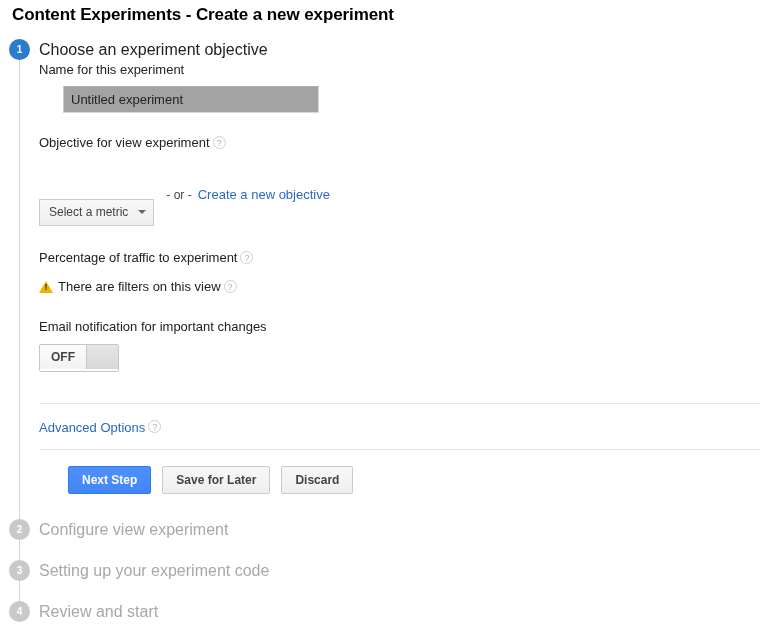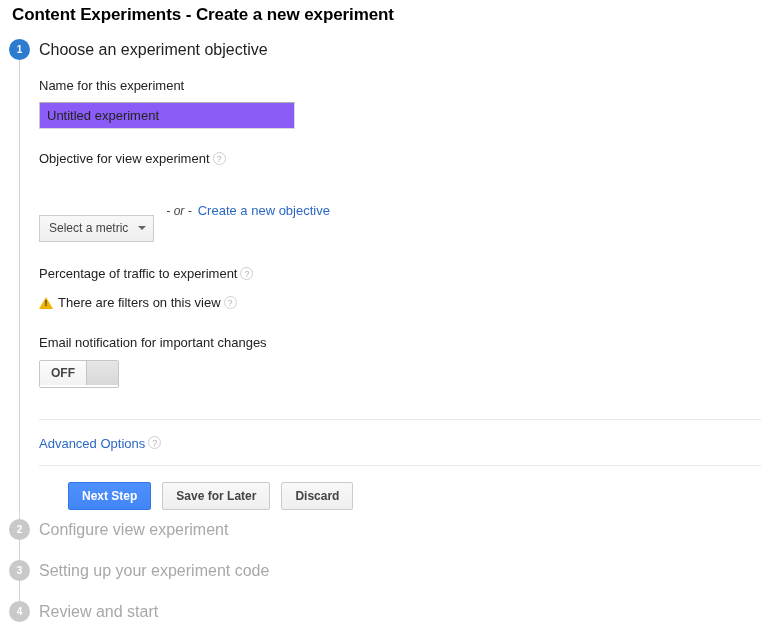--- a/index.html
+++ b/index.html
@@ -78,21 +78,21 @@
 
   #step-1 { top: 39px; }
   #step-2 { top: 519px; }
   #step-3 { top: 560px; }
   #step-4 { top: 601px; }
 
   
   .form-body {
     position: absolute;
     left: 39px;
-    top: 78px;
+    top: 62px;
     width: 725px;
   }
 
   .field-label {
     font-size: 13px;
     color: #222222;
     line-height: 16px;
     margin: 0;
     white-space: nowrap;
   }
@@ -121,22 +121,23 @@
     height: 27px;
     padding: 0 7px;
     box-sizing: border-box;
     border: 1px solid #d9d9d9;
     border-top-color: #b0b0b0;
     border-left-color: #c8c8c8;
     border-radius: 1px;
     font-family: "Liberation Sans", sans-serif;
     font-size: 13px;
     color: #222222;
-    background: #8b5cf6;
+    background: #a3a3a3;
     outline: none;
+    margin-left: 24px;
   }
 
   
   .dropdown {
     display: inline-block;
     height: 27px;
     padding: 0 7px 0 9px;
     box-sizing: border-box;
     background: linear-gradient(to bottom, #f8f8f8, #eeeeee);
     border: 1px solid #cccccc;
@@ -159,21 +160,20 @@
     border-top: 4px solid #666666;
     vertical-align: 2px;
   }
 
   .or-text {
     display: inline-block;
     font-size: 12px;
     color: #444444;
     margin: 0 6px 0 12px;
     vertical-align: middle;
-    font-style: italic;
   }
 
   .link {
     color: #2b68c4;
     text-decoration: none;
     font-size: 13px;
     vertical-align: middle;
     cursor: pointer;
   }
 

